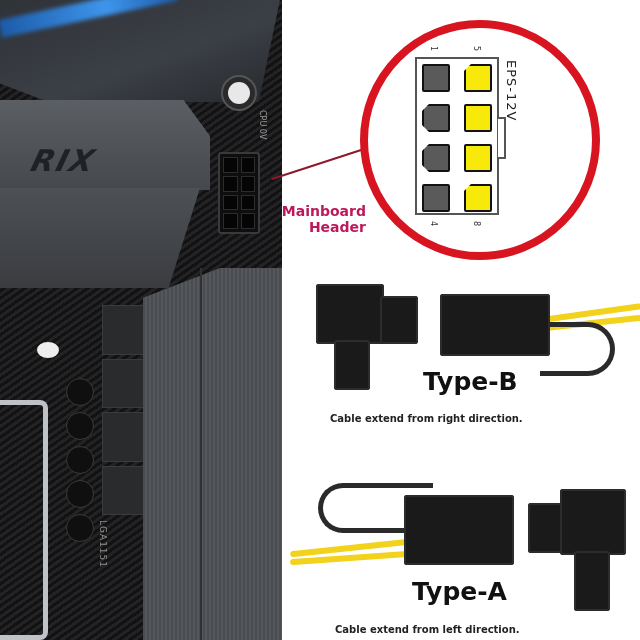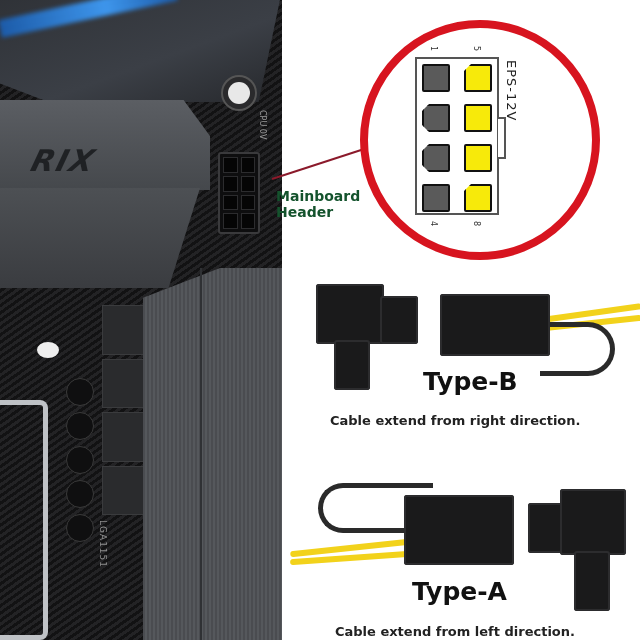--- a/index.html
+++ b/index.html
@@ -41,41 +41,41 @@
     background: repeating-linear-gradient(90deg,#4a4c50 0 2px,#55585c 2px 4px);
     clip-path: polygon(0 8%,55% 0,100% 0,100% 100%,0 100%); }
   .vrm-fold { left:200px; top:268px; width:2px; height:372px; background:#2f3134; }
   .socket-bracket { left:0; top:400px; width:48px; height:240px;
     border:5px solid #bfc2c6; border-left:none; border-radius:0 8px 8px 0; box-sizing:border-box; }
   .lga-label { left:98px; top:520px; color:#8e8e8e; font-size:9px; writing-mode:vertical-rl; letter-spacing:1px; }
 
   
   .callout-line { left:272px; top:178px; width:105px; height:2px; background:#8b1a2b;
     transform: rotate(-18deg); transform-origin:left center; }
-  .mb-label { left:276px; top:188px; width:90px; text-align:left; font-size:14px; font-weight:bold;
-    color:#14532d; line-height:16px; }
+  .mb-label { left:276px; top:203px; width:90px; text-align:right; font-size:14px; font-weight:bold;
+    color:#be185d; line-height:16px; }
   .circle { left:360px; top:20px; width:240px; height:240px; border-radius:50%;
     border:8px solid #d7141f; background:#fff; box-sizing:border-box; }
   .pin-box { left:415px; top:57px; width:84px; height:158px; border:2px solid #555; background:#fff; box-sizing:border-box; }
   .latch { left:498px; top:117px; width:6px; height:38px; border:2px solid #555; border-left:none; background:#fff; }
   .pins { left:422px; top:64px; display:grid; grid-template-columns:28px 28px; grid-template-rows:repeat(4,28px);
     column-gap:14px; row-gap:12px; }
   .pin { border:2px solid #111; box-sizing:border-box; border-radius:2px; }
   .pin.gray { background:#5a5a5a; }
   .pin.yellow { background:#f7ea0a; }
   .pin.cut-tl { clip-path: polygon(25% 0,100% 0,100% 100%,0 100%,0 25%); }
   .pin.cut-both { clip-path: polygon(25% 0,100% 0,100% 100%,25% 100%,0 75%,0 25%); }
   .pin-num { font-size:8px; color:#333; transform:rotate(90deg); }
   .eps-label { left:504px; top:60px; font-size:13px; color:#222; writing-mode:vertical-rl; letter-spacing:1px; }
 
   
   .conn-body { background:#1a1a1b; border-radius:3px; box-shadow: inset 0 0 0 2px #2c2c2e; }
   .cable-y { height:6px; background:#f2d21b; border-radius:3px; }
   .type-label { font-size:25px; font-weight:bold; color:#111; }
-  .caption { font-size:13px; font-weight:bold; color:#222; }
+  .caption { font-size:10px; font-weight:bold; color:#222; }
 </style>
 </head>
 <body>
 
 <div class="abs mobo">
   <div class="abs pcb-stripes"></div>
   <div class="abs shroud-top"></div>
   <div class="abs blue-strip"></div>
   <div class="abs shroud-mid"></div>
   <div class="abs shroud-low"></div>

